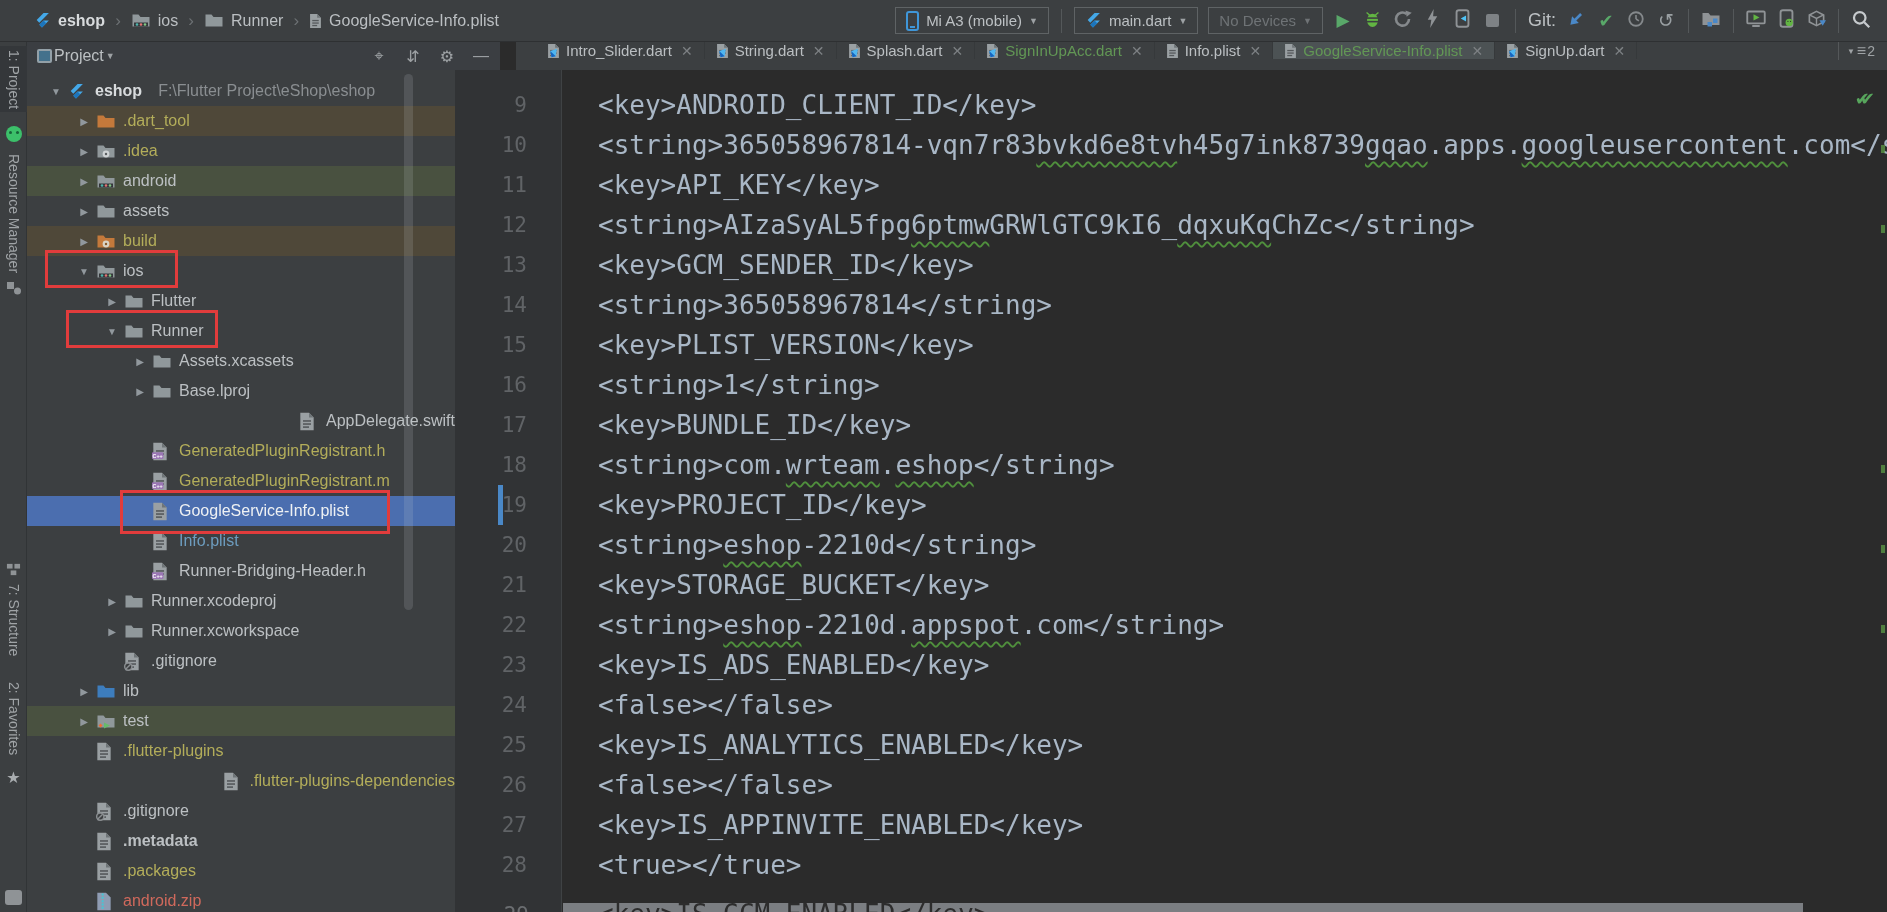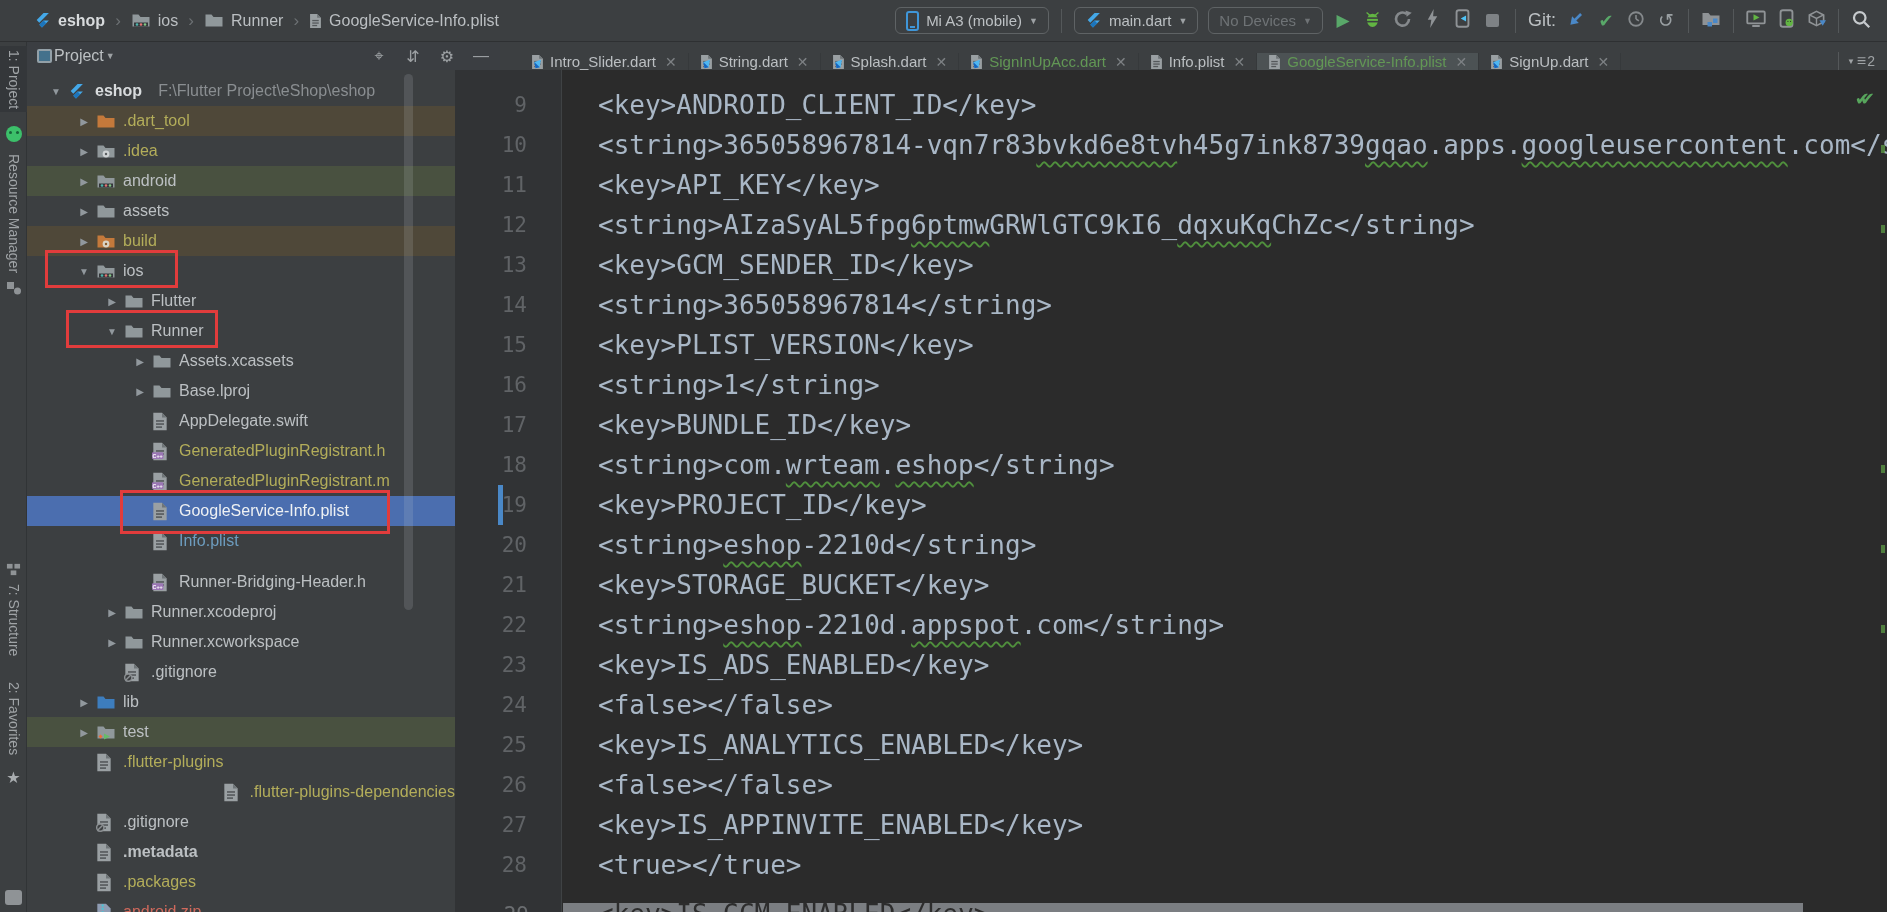--- a/index.html
+++ b/index.html
@@ -6,21 +6,21 @@
   html,body{width:1887px;height:912px;overflow:hidden}
   body{position:relative;background:#2b2b2b;font-family:"Liberation Sans",sans-serif;-webkit-font-smoothing:antialiased}
 
   
   .topbar{position:absolute;left:0;top:0;width:1887px;height:42px;background:#3c3f41;border-bottom:1px solid #2e3032;display:flex;align-items:center;padding:0 16px 0 34px;z-index:20}
   .crumbs{display:flex;align-items:center;gap:7px;font-size:16px;color:#bbbfc2;white-space:nowrap}
   .crumbs .root{font-weight:bold;color:#d8dbdd}
   .crumb-sep{color:#6d7174;font-size:17px;padding:0 3px}
   .cicon{display:inline-flex;align-items:center}
   .right-tools{margin-left:auto;display:flex;align-items:center;gap:10px}
-  .combo{height:27px;border:1px solid #5f6365;border-radius:6px;display:flex;align-items:center;gap:7px;padding:0 10px;font-size:15px;color:#bcc0c3;white-space:nowrap}
+  .combo{height:27px;border:1px solid #5f6365;border-radius:0;display:flex;align-items:center;gap:7px;padding:0 10px;font-size:15px;color:#bcc0c3;white-space:nowrap}
   .combo.disabled{color:#6f7376}
   .caret-down{font-size:9px;color:#9da1a4}
   .combo.disabled .caret-down{color:#6f7376}
   .phoneic{width:13px;height:20px;border:2px solid #3f96d8;border-radius:3px;position:relative}
   .phoneic::after{content:"";position:absolute;left:2px;bottom:1px;right:2px;height:2px;background:#3f96d8}
   .tbtn{min-width:20px;height:24px;display:flex;align-items:center;justify-content:center}
   .playch{color:#59A869;font-size:17px}
   .checkch{color:#59A869;font-size:18px}
   .revertch{color:#9aa0a3;font-size:19px}
   .stopsq{width:13px;height:13px;background:#7e8285;border-radius:2px}
@@ -54,21 +54,21 @@
   .c-ignored{color:#b3ad5a}
   .c-modified{color:#6d9cbe}
   .c-unversioned{color:#d0695c}
   .c-selected{color:#eef1f3}
   .root-name{font-weight:bold;color:#d8dbdd}
   .root-path{color:#8a8e91;margin-left:16px}
   .pscroll{position:absolute;left:377px;top:4px;width:9px;height:536px;background:rgba(200,205,210,.16);border-radius:5px}
   .redbox{position:absolute;border:3px solid #e13c3c;pointer-events:none;z-index:8}
 
   
-  .tabbar{position:absolute;left:500px;top:42px;right:0;height:28px;background:#3c3f41;display:flex;align-items:flex-end;z-index:10}
+  .tabbar{position:absolute;left:516px;top:42px;right:0;height:28px;background:#3c3f41;display:flex;align-items:flex-start;z-index:10}
   .tabspacer{width:20px}
   .tab{display:flex;align-items:center;gap:6px;padding:0 11px;font-size:15px;color:#bbbfc2;border-right:1px solid #36393b}
   .tab.active{background:#4c5254}
   .tab .tlabel.green{color:#629755}
   .tab .close{color:#7d8184;font-size:14px;margin-left:3px}
   .tabbar-end{margin-left:auto;display:flex;align-items:center;gap:8px;padding-right:12px;color:#9fa3a6}
   .tdiv{width:1px;height:18px;background:#55585a}
   .hiddentabs{display:flex;align-items:center;gap:2px;font-size:14px}
   .hiddentabs .tri{font-size:8px}
   .hiddentabs .bars{font-size:16px;letter-spacing:-1px}
@@ -408,21 +408,21 @@
     </div>
     <div class="trow" style="padding-left: 101px;">
       <span class="arr">▶</span>
       <span class="ticon">
         <svg width="20" height="17" viewBox="0 0 20 17">
           <path d="M1.5 2.5h6l2 2.5h9v9.5h-17z" fill="#90989b"></path>
         </svg>
       </span>
       <span class="">Base.lproj</span>
     </div>
-    <div class="trow" style="padding-left: 101px;">
+    <div class="trow" style="padding-left: 101px; justify-content: flex-end;">
       <span class="arr"></span>
       <span class="ticon">
         <svg width="16" height="19" viewBox="0 0 12 14">
           <path d="M1 .5h6.5L11 4v9.5H1z" fill="#9aa0a3"></path>
           <path d="M7.5 .5L11 4H7.5z" fill="#6f7578"></path>
           <rect x="3" y="6" width="6" height="1.2" fill="#55595c"></rect>
           <rect x="3" y="8.3" width="6" height="1.2" fill="#55595c"></rect>
           <rect x="3" y="10.6" width="4.5" height="1.2" fill="#55595c"></rect>
         </svg>
       </span>
@@ -478,21 +478,21 @@
         <svg width="16" height="19" viewBox="0 0 12 14">
           <path d="M1 .5h6.5L11 4v9.5H1z" fill="#9aa0a3"></path>
           <path d="M7.5 .5L11 4H7.5z" fill="#6f7578"></path>
           <rect x="3" y="6" width="6" height="1.2" fill="#55595c"></rect>
           <rect x="3" y="8.3" width="6" height="1.2" fill="#55595c"></rect>
           <rect x="3" y="10.6" width="4.5" height="1.2" fill="#55595c"></rect>
         </svg>
       </span>
       <span class="c-modified">Info.plist</span>
     </div>
-    <div class="trow" style="padding-left: 101px; margin-top: 11px;">
+    <div class="trow" style="padding-left: 101px;">
       <span class="arr"></span>
       <span class="ticon">
         <svg width="16" height="19" viewBox="0 0 12 14">
           <path d="M1 .5h6.5L11 4v9.5H1z" fill="#9aa0a3"></path>
           <path d="M7.5 .5L11 4H7.5z" fill="#6f7578"></path>
           <rect x="3" y="6" width="6" height="1.2" fill="#55595c"></rect>
           <rect x="3" y="8.3" width="6" height="1.2" fill="#55595c"></rect>
           <rect x="3" y="10.6" width="4.5" height="1.2" fill="#55595c"></rect>
           <rect x="-0.2" y="7.6" width="8.8" height="5" rx="1" fill="#9b76b4"></rect>
           <text x="4.2" y="11.6" font-size="4" fill="#fff" text-anchor="middle" font-family="sans-serif" font-weight="bold">C++</text>

